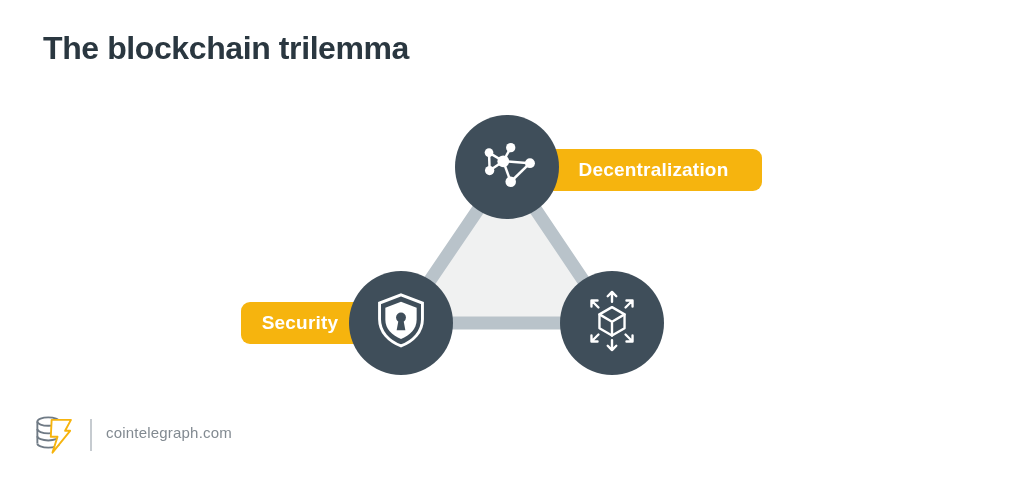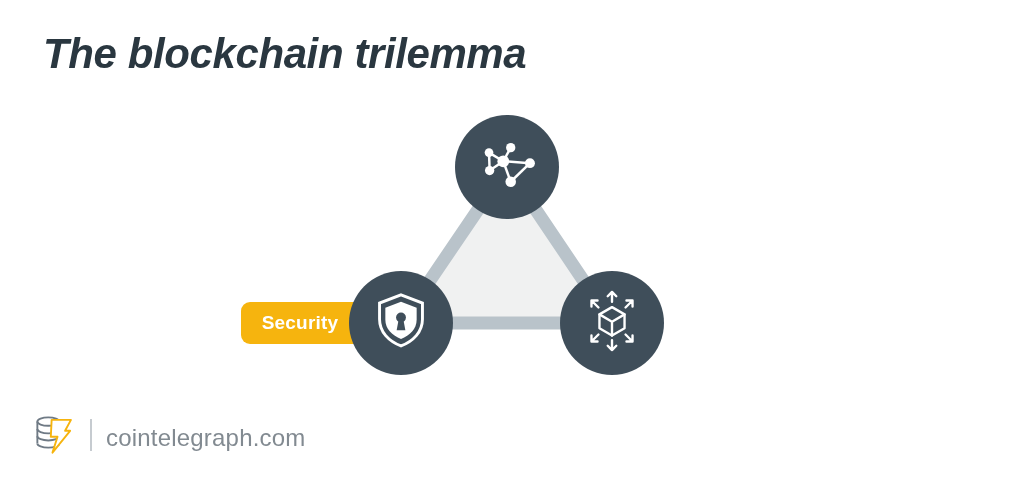--- a/index.html
+++ b/index.html
@@ -15,23 +15,22 @@
     --divider-color:#C6CBD0;
   }
   *{margin:0;padding:0;box-sizing:border-box;}
   html,body{background:#fff;}
   .canvas{
     position:relative;width:1024px;height:490px;background:#ffffff;
     overflow:hidden;font-family:"Liberation Sans",sans-serif;
   }
   .title{
     position:absolute;left:43px;top:30px;
-    font-size:42px;font-weight:700;letter-spacing:-0.4px;
+    font-size:32px;font-weight:700;letter-spacing:-0.4px;
     color:var(--title-color);
-    font-style:italic;
   }
   .triangle-svg{position:absolute;left:0;top:0;z-index:1;}
   .triangle-svg polygon{
     fill:var(--triangle-fill);
     stroke:var(--triangle-stroke);
     stroke-width:13;
   }
   .badge{
     position:absolute;height:42px;border-radius:9px;
     background:var(--accent-yellow);color:#ffffff;
@@ -50,39 +49,42 @@
   .circle-decentralization{left:455px;top:115px;}
   .circle-security{left:349px;top:271px;}
   .circle-scalability{left:560px;top:271px;}
   .footer-logo{position:absolute;left:34px;top:414px;}
   .footer-divider{
     position:absolute;left:90px;top:419px;width:2px;height:32px;
     background:var(--divider-color);
   }
   .footer-site{
     position:absolute;left:106px;top:424px;
-    font-size:24px;color:var(--footer-gray);letter-spacing:0.2px;
+    font-size:15px;color:var(--footer-gray);letter-spacing:0.2px;
   }
   .footer-source{
     position:absolute;right:39px;top:427px;
     font-style:italic;font-size:17px;color:var(--source-prefix-color);
   }
   .footer-source b{color:var(--source-name-color);font-weight:700;}
 </style>
 </head>
 <body>
 
 <div class="canvas">
 
   <h1 class="title">The blockchain trilemma</h1>
 
   <svg class="triangle-svg" width="1024" height="490" viewBox="0 0 1024 490" aria-hidden="true">
     <polygon points="507,167 401,323 612,323"></polygon>
   </svg>
 
+  <div class="badge badge-decentralization">
+    <span>Decentralization</span>
+  </div>
   <div class="badge badge-security">
     <span>Security</span>
   </div>
 
   <div class="node-circle circle-decentralization">
     <span>
       <svg viewBox="0 0 100 100" width="62" height="62" aria-hidden="true">
         <g stroke="#ffffff" stroke-width="4" fill="none">
           <line x1="21" y1="30" x2="44" y2="44"></line>
           <line x1="21" y1="30" x2="22" y2="59"></line>

